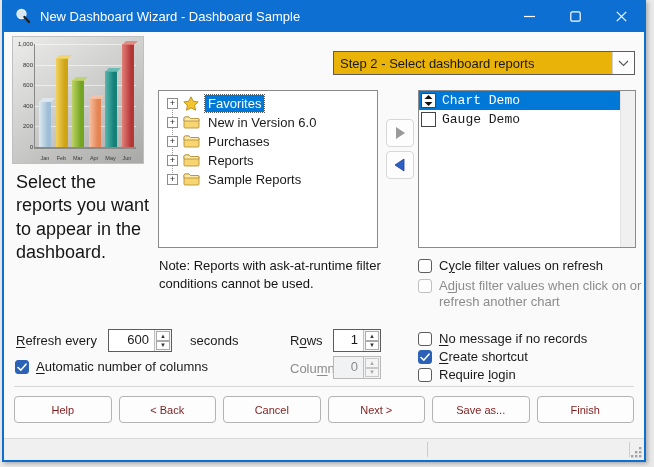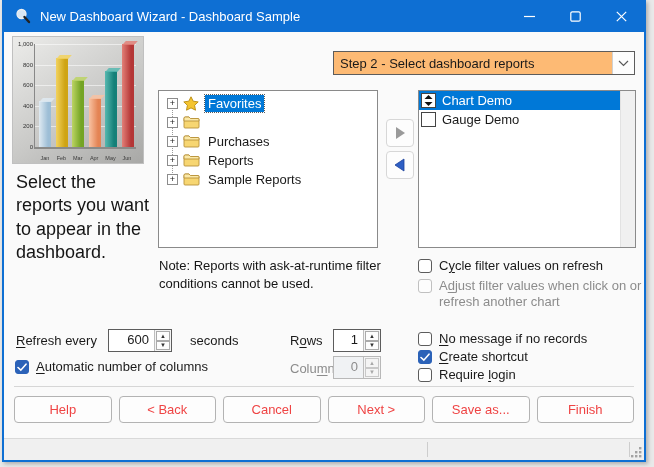--- a/index.html
+++ b/index.html
@@ -26,41 +26,41 @@
   .ylab { position:absolute; right:calc(100% + 2px); transform:translateY(-50%); font-size:6px; color:#333; white-space:nowrap; }
   .bars { position:absolute; left:2px; right:0; bottom:0; top:0; display:flex; align-items:flex-end; justify-content:space-between; padding:0 2px; }
   .bar { position:relative; width:12px; }
   .bar .cap { position:absolute; left:2px; top:-3px; width:100%; height:4px; transform:skewX(-42deg); opacity:.85; }
   .xlabels { position:absolute; left:23px; right:7px; bottom:2px; display:flex; justify-content:space-between; padding:0 2px; }
   .xlab { font-size:5.5px; color:#3a3a3a; width:14px; text-align:center; }
 
   .desc { position:absolute; left:12px; top:139px; width:140px; font-size:18px; line-height:1.3; color:#151515; }
 
   
-  .combo { position:absolute; left:329px; top:19px; width:302px; height:24px; background:#fdba74; border:1px solid #5c5c5c; display:flex; align-items:center; }
+  .combo { position:absolute; left:329px; top:19px; width:302px; height:24px; background:#eab308; border:1px solid #5c5c5c; display:flex; align-items:center; }
   .combo-text { flex:1; padding-left:6px; font-size:13px; }
   .combo-btn { width:22px; height:100%; border-left:1px solid #d0d0d0; display:flex; align-items:center; justify-content:center; background:#fdfdfd; }
 
   
   .tree { position:absolute; left:154px; top:58px; width:220px; height:158px; background:#fff; border:1px solid #8a8a8a; padding:3px 2px; overflow:hidden; }
   .tree-inner { position:relative; }
   .tree-rail { position:absolute; left:11px; top:9px; width:1px; border-left:1px dotted #9a9a9a; }
   .tree-row { display:flex; align-items:center; height:19px; position:relative; }
   .plus { width:11px; height:11px; margin-left:6px; border:1px solid #8c8c8c; background:#fff; font-size:9px; line-height:9px; text-align:center; color:#222; flex:0 0 auto; z-index:1; }
   .ticon { width:17px; height:15px; margin-left:5px; flex:0 0 auto; }
   .tlabel { margin-left:5px; padding:1px 3px; white-space:nowrap; }
   .tree-row.selected .tlabel { background:#0078d7; color:#fff; outline:1px dotted #5a5a5a; }
 
   
   .move-btn { position:absolute; left:382px; width:28px; height:28px; border:1px solid #d7d7d7; border-radius:4px; background:#fdfdfd; display:flex; align-items:center; justify-content:center; }
   .move-right { top:87px; }
   .move-left { top:119px; }
 
   
-  .rlist { position:absolute; left:414px; top:58px; width:218px; height:158px; background:#fff; border:1px solid #8a8a8a; }
+  .rlist { position:absolute; left:414px; top:58px; width:218px; height:158px; background:#fff; border:1px solid #8a8a8a;font-family:Liberation Mono, monospace; }
   .rlist-scroll { position:absolute; right:0; top:0; bottom:0; width:15px; background:#f0f0f0; border-left:1px solid #e2e2e2; }
   .rlist-rows { position:absolute; left:0; top:0; right:15px; }
   .rlist-row { display:flex; align-items:center; height:19px; padding-left:2px; }
   .rlist-row.selected { background:#0078d7; color:#fff; }
   .licon { width:15px; height:15px; border:1px solid #444; background:#fff; flex:0 0 auto; display:flex; align-items:center; justify-content:center; }
   .llabel { margin-left:6px; white-space:nowrap; }
 
   .note { position:absolute; left:155px; top:225px; width:235px; font-size:13px; line-height:1.35; color:#151515; }
 
   
@@ -97,21 +97,21 @@
   .lbl { position:absolute; font-size:13px; white-space:nowrap; }
   .lbl-refresh { left:12px; top:301px; }
   .lbl-seconds { left:186px; top:301px; }
   .lbl-rows { left:286px; top:301px; }
   .lbl-cols { left:286px; top:329px; color:#8c8c8c; }
 
   .separator { position:absolute; left:10px; right:10px; top:354px; height:1px; background:#d6d6d6; }
 
   
   .footer { position:absolute; left:10px; right:10px; top:364px; height:27px; display:flex; gap:7px; }
-  .btn { flex:1; border:1px solid #b3b3b3; border-radius:4px; background:#fdfdfd; font-family:"Liberation Sans",sans-serif; font-size:13px; color:#ef4444; display:flex; align-items:center; justify-content:center; white-space:nowrap; cursor:default; }
+  .btn { flex:1; border:1px solid #b3b3b3; border-radius:4px; background:#fdfdfd; font-family:"Liberation Sans",sans-serif; font-size:11px; color:#7f1d1d; display:flex; align-items:center; justify-content:center; white-space:nowrap; cursor:default; }
 
   
   .statusbar { position:absolute; left:0; right:0; bottom:0; height:22px; background:#f0f0f0; border-top:1px solid #d9d9d9; }
   .sb-div { position:absolute; top:3px; bottom:3px; width:1px; background:#cdcdcd; }
   .sb-div1 { left:423px; } .sb-div2 { left:625px; }
   .grip { position:absolute; right:2px; bottom:2px; width:11px; height:11px; }
 </style>
 </head>
 <body>
 
@@ -210,20 +210,21 @@
                 <path d="M8 0.8 L10.2 5.2 L15.2 5.9 L11.6 9.3 L12.5 14.2 L8 11.9 L3.5 14.2 L4.4 9.3 L0.8 5.9 L5.8 5.2 Z" fill="#f4c430" stroke="#b88a10" stroke-width="0.9"></path>
               </svg></span>
             <span class="tlabel">Favorites</span>
           </div>
           <div class="tree-row">
             <span class="plus">+</span>
             <span class="ticon"><svg width="17" height="14" viewBox="0 0 17 14">
                 <path d="M1 3.5 Q1 2 2.3 2 L6 2 L7.5 3.5 L15 3.5 Q16 3.5 16 4.7 L16 12 Q16 13 15 13 L2 13 Q1 13 1 12 Z" fill="#f7d672" stroke="#b8923a" stroke-width="0.9"></path>
                 <path d="M1 6 L16 6 L16 4.7 Q16 3.5 15 3.5 L7.5 3.5 L6 2 L2.3 2 Q1 2 1 3.5 Z" fill="#fbe9a8" stroke="#b8923a" stroke-width="0.9"></path>
               </svg></span>
+            <span class="tlabel">New in Version 6.0</span>
           </div>
           <div class="tree-row">
             <span class="plus">+</span>
             <span class="ticon"><svg width="17" height="14" viewBox="0 0 17 14">
                 <path d="M1 3.5 Q1 2 2.3 2 L6 2 L7.5 3.5 L15 3.5 Q16 3.5 16 4.7 L16 12 Q16 13 15 13 L2 13 Q1 13 1 12 Z" fill="#f7d672" stroke="#b8923a" stroke-width="0.9"></path>
                 <path d="M1 6 L16 6 L16 4.7 Q16 3.5 15 3.5 L7.5 3.5 L6 2 L2.3 2 Q1 2 1 3.5 Z" fill="#fbe9a8" stroke="#b8923a" stroke-width="0.9"></path>
               </svg></span>
             <span class="tlabel">Purchases</span>
           </div>
           <div class="tree-row">

